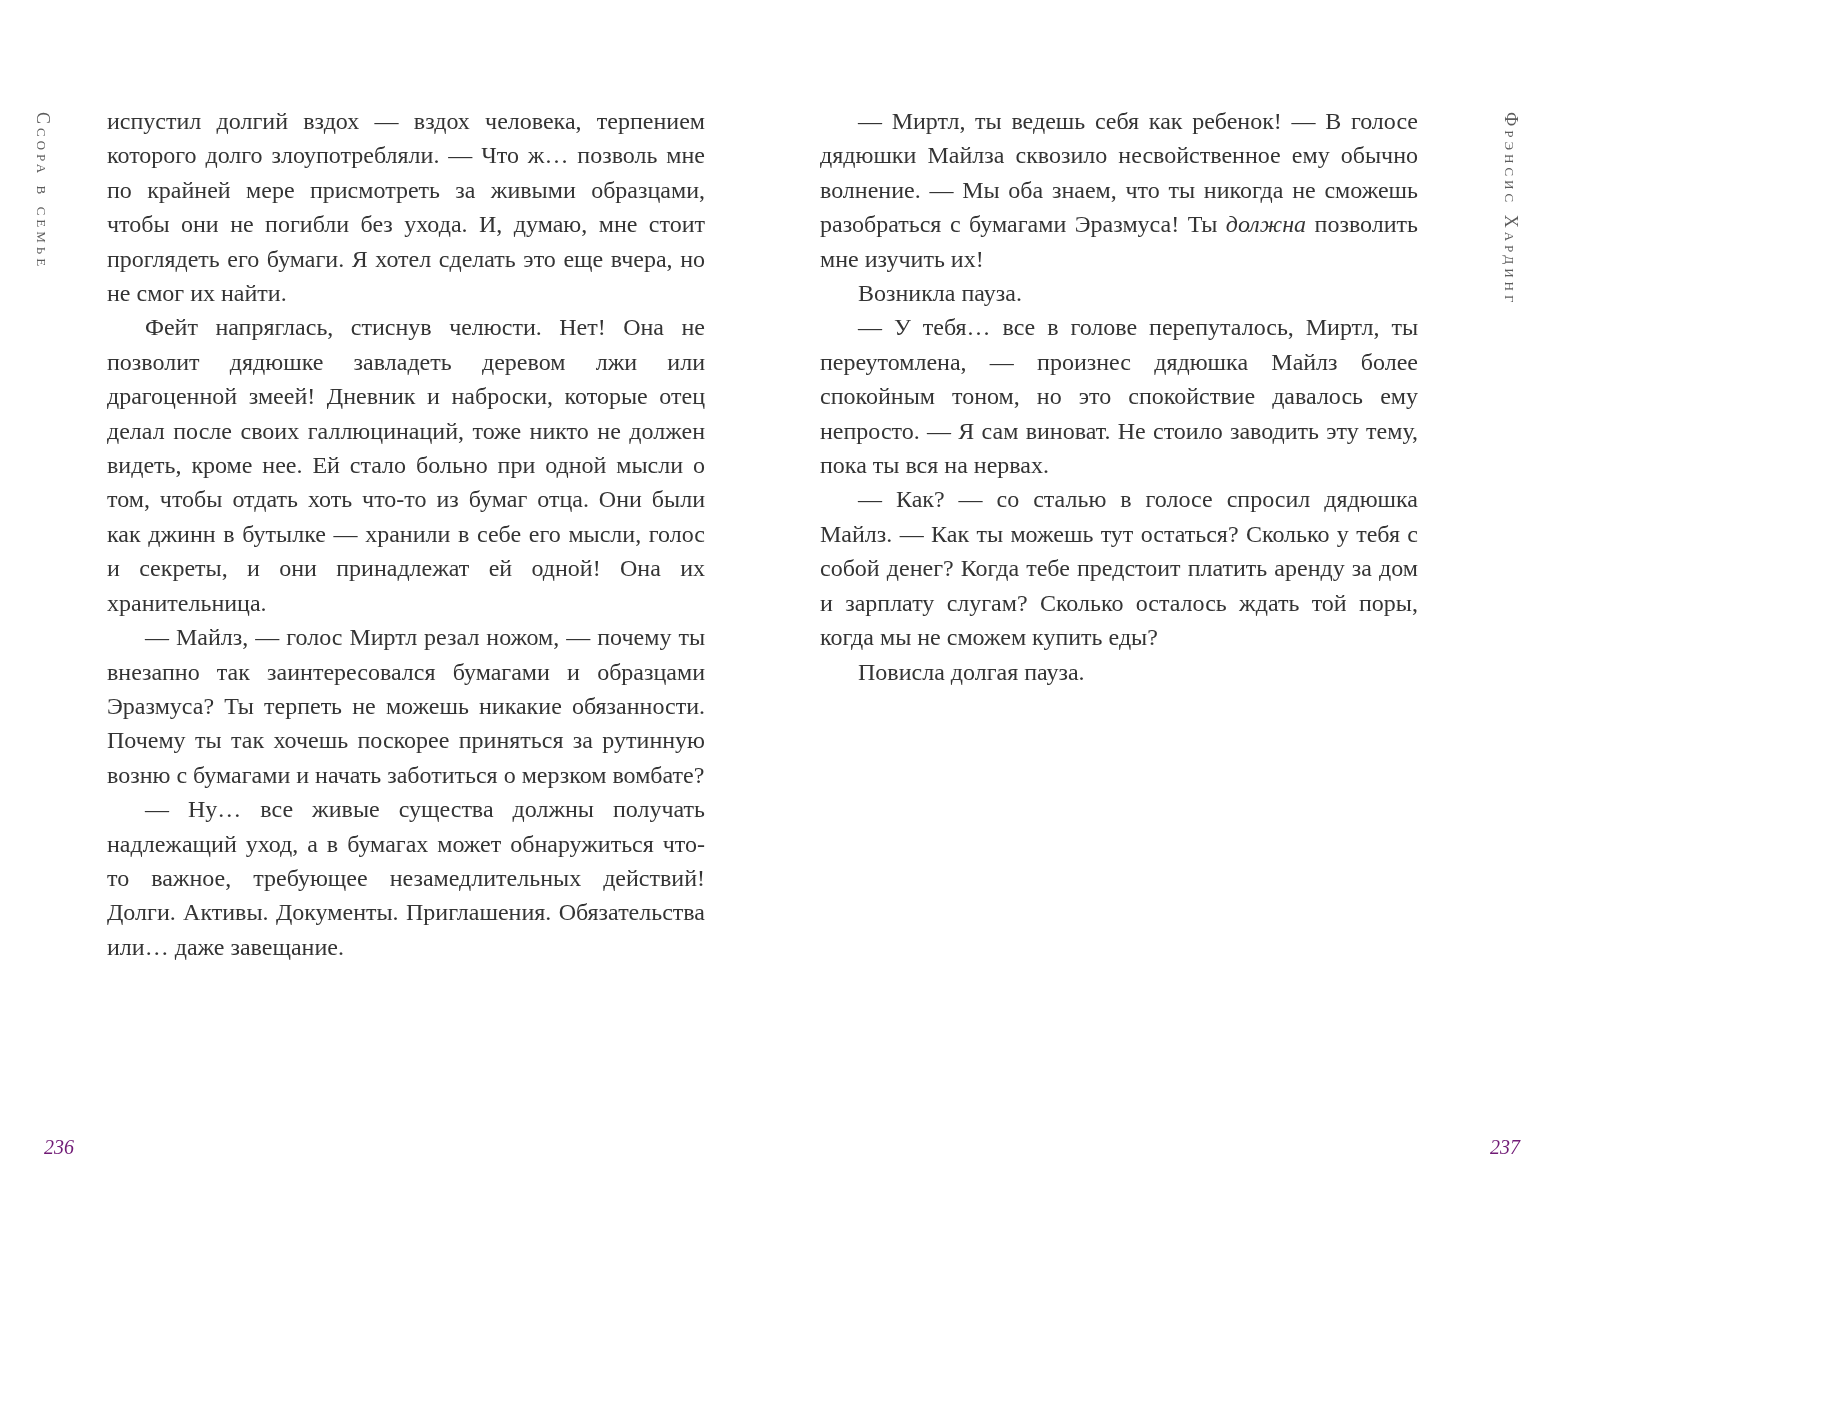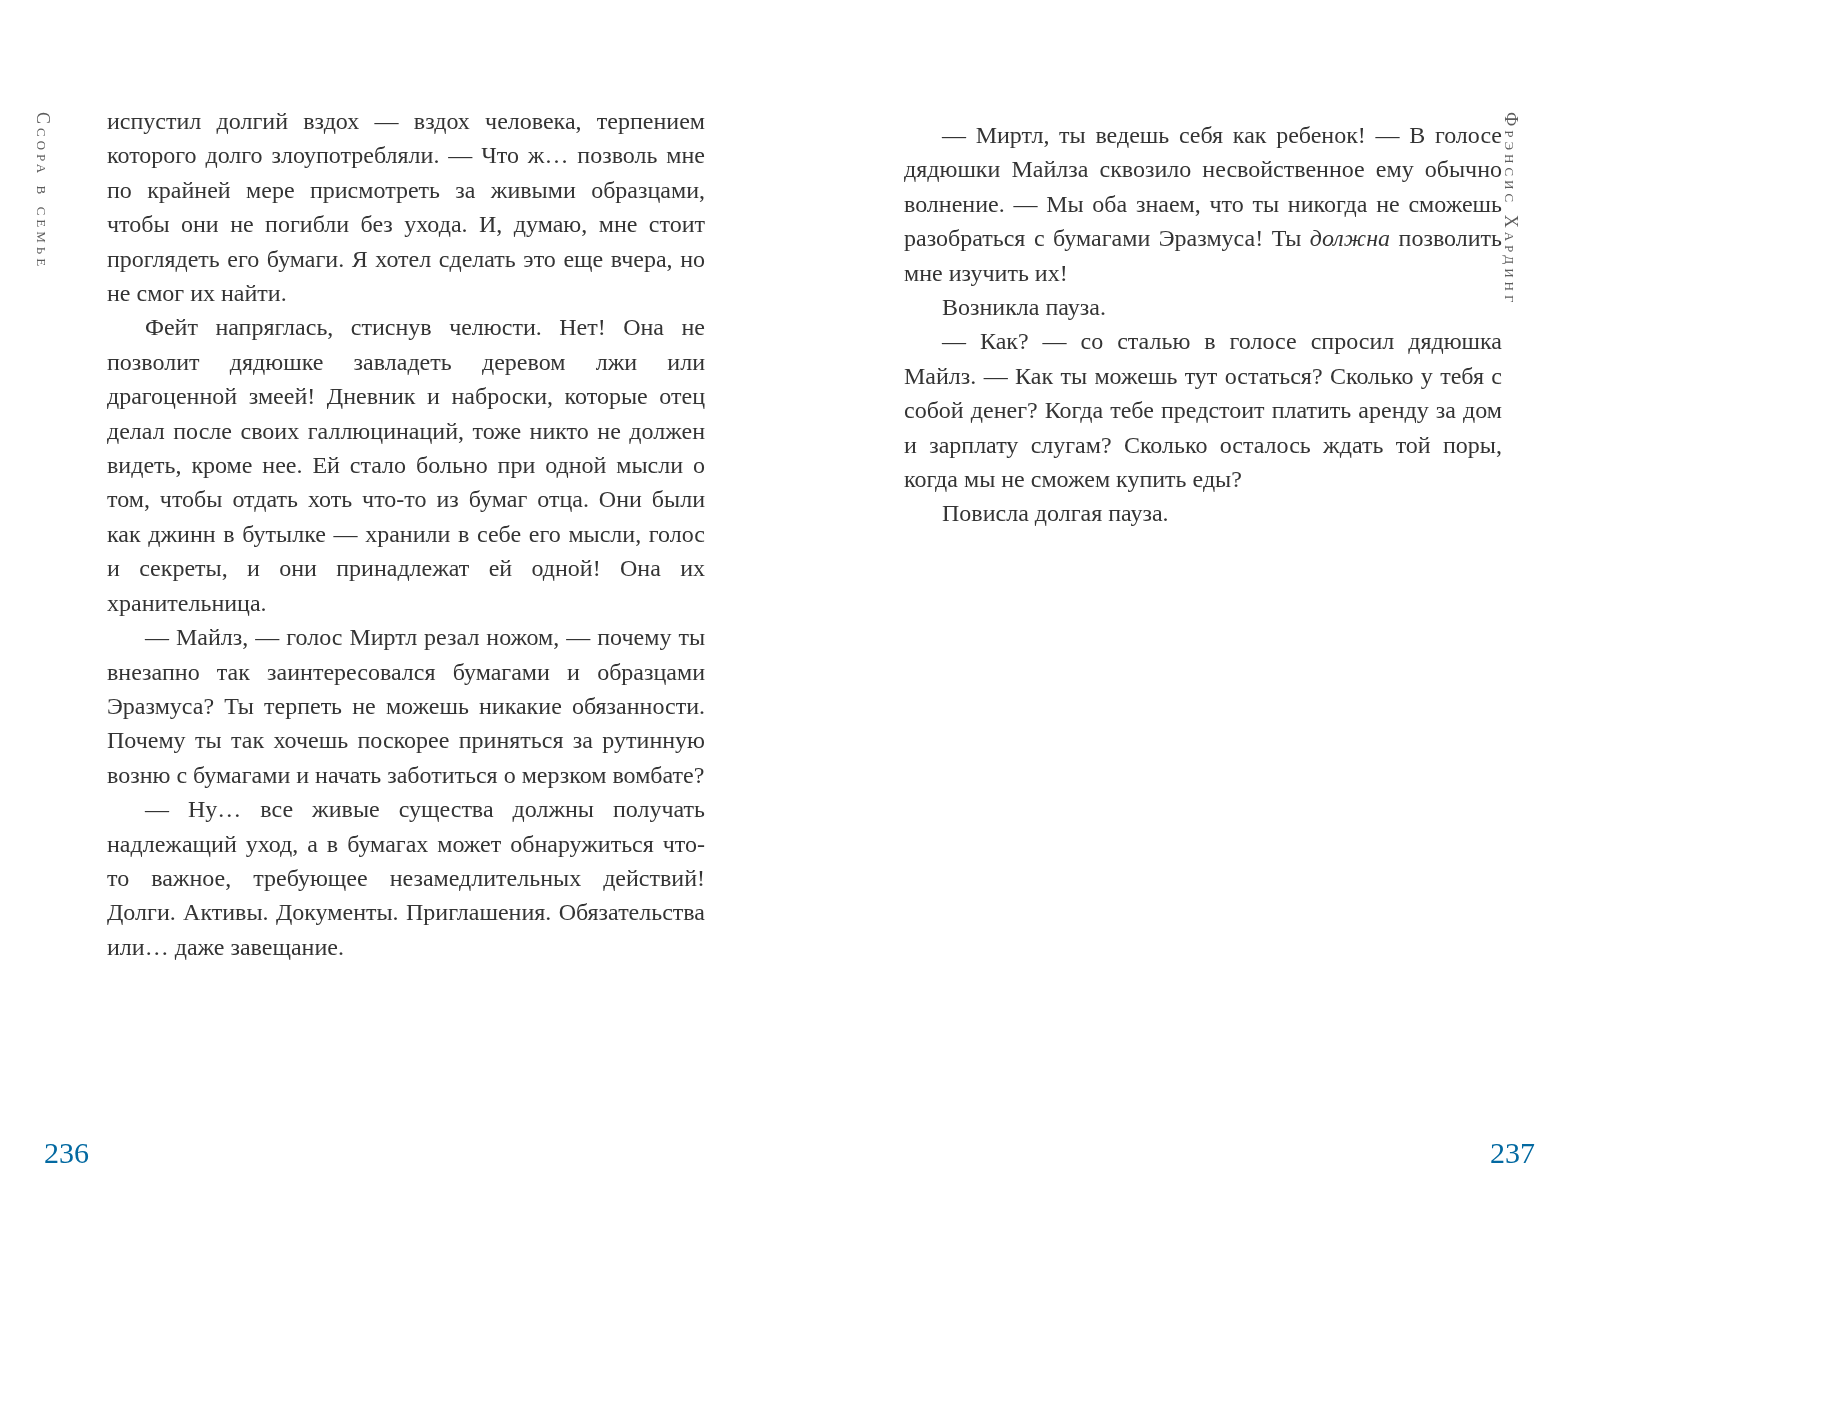--- a/index.html
+++ b/index.html
@@ -20,21 +20,21 @@
       position: absolute;
       top: 104px;
       width: 598px;
       font-size: 24px;
       line-height: 34.4px;
       text-align: justify;
       hyphens: auto;
       -webkit-hyphens: auto;
     }
     .page-body.left  { left: 107px; }
-    .page-body.right { left: 904px; margin-top: 14px; }
+    .page-body.right { left: 820px; }
     .para {
       margin: 0;
       padding: 0;
       text-indent: 0;
     }
     .para.indent { text-indent: 38px; }
     .para em {
       font-style: italic;
     }
     .running-head {
@@ -46,22 +46,23 @@
       font-size: 18px;
       letter-spacing: 4px;
       color: #5c5c5c;
       white-space: nowrap;
     }
     .running-head.left  { left: 32px; }
     .running-head.right { left: 1500px; }
     .folio {
       position: absolute;
       top: 1136px;
-      font-size: 30px;
-      color: #0369a1;
+      font-style: italic;
+      font-size: 20px;
+      color: #701a75;
     }
     .folio.left  { left: 44px; }
     .folio.right { left: 1490px; }
   </style>
 </head>
 <body>
 
 <div class="spread">
 
   <div class="running-head left">Ссора в семье</div>
@@ -73,19 +74,20 @@
       <p class="para indent"><span>— Ну… все живые существа должны получать надлежащий уход, а в бумагах может обнаружиться что-то важное, требующее незамедлительных действий! Долги. Активы. Документы. Приглашения. Обязательства или… даже завещание.</span></p>
     </div>
 
   <div class="folio left">236</div>
 
   <div class="running-head right">Фрэнсис Хардинг</div>
 
   <div class="page-body right" id="right-body">
       <p class="para indent"><span>— Миртл, ты ведешь себя как ребенок! — В голосе дядюшки Майлза сквозило несвойственное ему обычно волнение. — Мы оба знаем, что ты никогда не сможешь разобраться с бумагами Эразмуса! Ты </span><em>должна</em><span> позволить мне изучить их!</span></p>
       <p class="para indent"><span>Возникла пауза.</span></p>
+      <p class="para indent"><span>— У тебя… все в голове перепуталось, Миртл, ты переутомлена, — произнес дядюшка Майлз более спокойным тоном, но это спокойствие давалось ему непросто. — Я сам виноват. Не стоило заводить эту тему, пока ты вся на нервах.</span></p>
       <p class="para indent"><span>— Как? — со сталью в голосе спросил дядюшка Майлз. — Как ты можешь тут остаться? Сколько у тебя с собой денег? Когда тебе предстоит платить аренду за дом и зарплату слугам? Сколько осталось ждать той поры, когда мы не сможем купить еды?</span></p>
       <p class="para indent"><span>Повисла долгая пауза.</span></p>
     </div>
 
   <div class="folio right">237</div>
 
 </div>
 
 </body></html>

